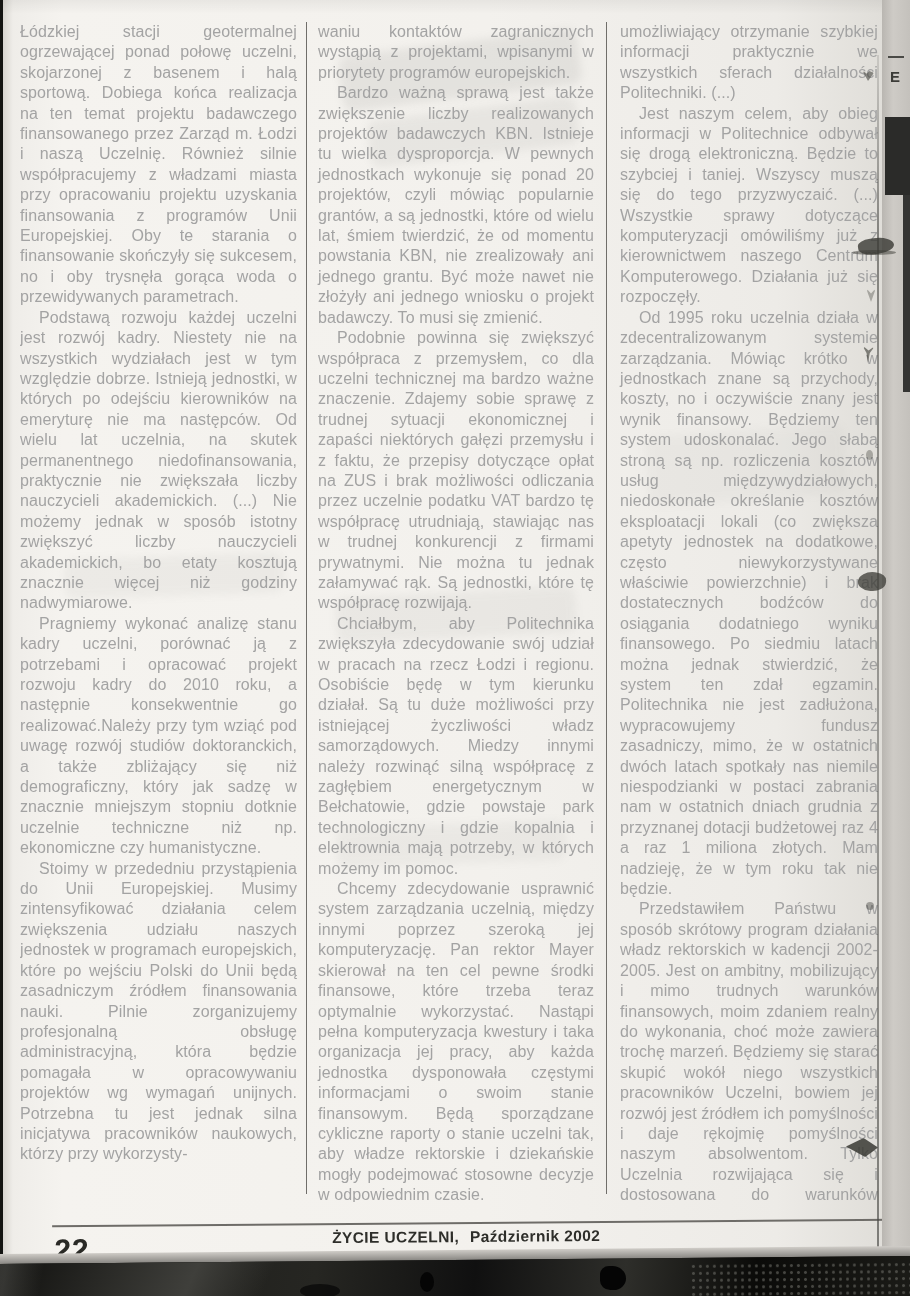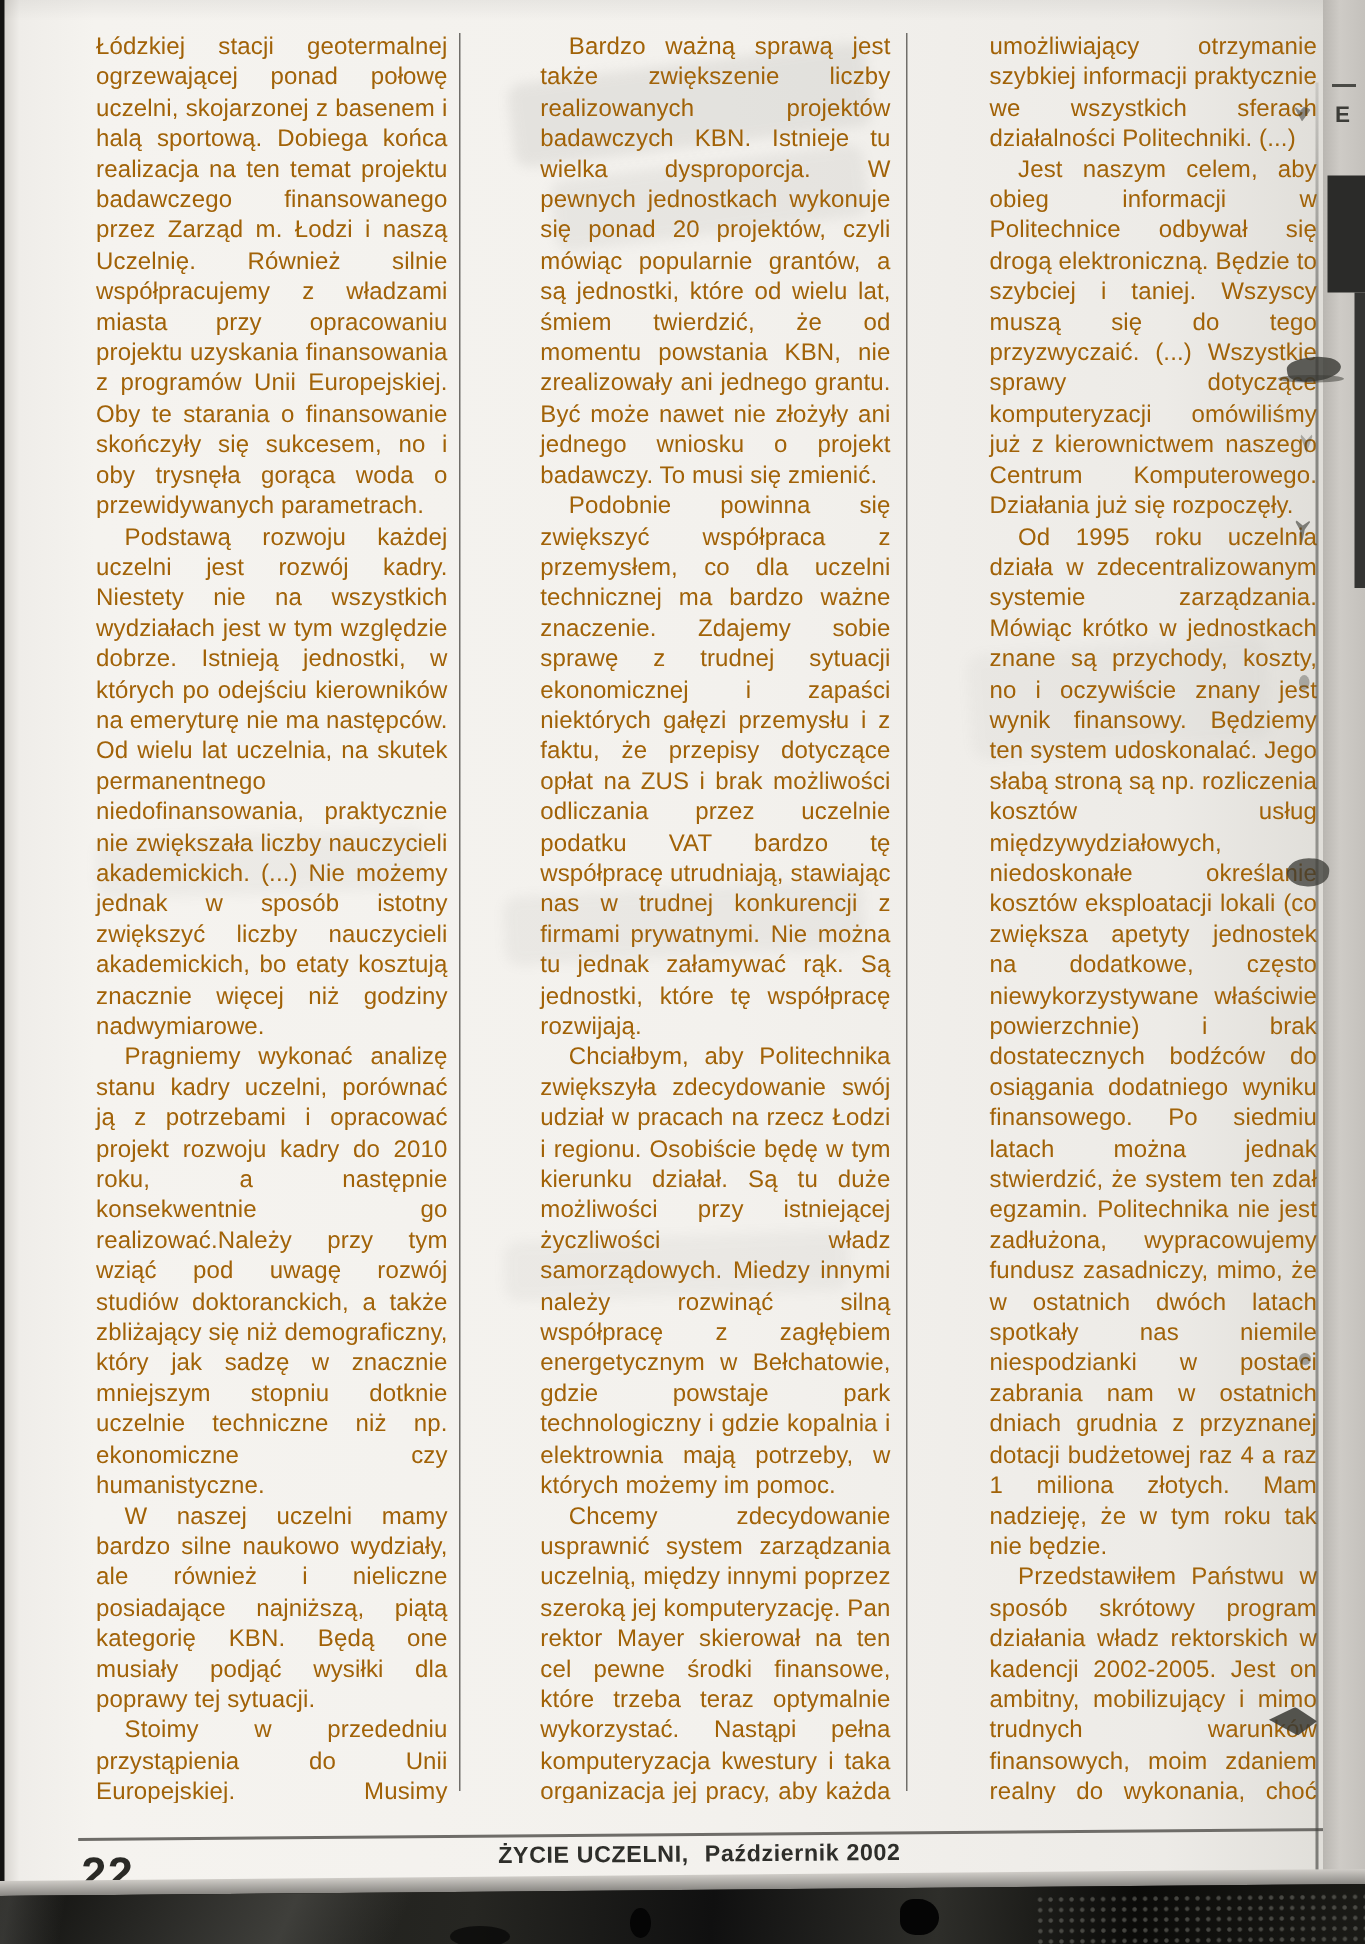--- a/index.html
+++ b/index.html
@@ -47,21 +47,21 @@
   .g2{left:368px;top:108px;width:210px;height:48px;transform:rotate(-7deg);opacity:.11;}
   .g3{left:64px;top:556px;width:220px;height:40px;transform:rotate(-2deg);opacity:.08;}
   .g4{left:336px;top:592px;width:240px;height:46px;transform:rotate(-3deg);opacity:.09;}
   .g5{left:336px;top:824px;width:230px;height:40px;transform:rotate(-2deg);opacity:.08;}
   .g6{left:646px;top:430px;width:200px;height:70px;transform:rotate(-4deg);opacity:.06;}
   
   .columns{
     position:absolute;left:20px;top:22px;width:858px;height:1180px;
     display:flex;overflow:hidden;
   }
-  .col{width:277px;color:#a16207;margin-left:44px;}
+  .col{width:277px;color:#a3a3a3;}
   .col.c2{width:276px;}
   .col.c3{width:258px;}
   .vrule{width:1px;background:#706e6a;margin:0 0;height:1172px;}
   .sp-a{width:9px;}  .sp-b{width:11px;}
   .sp-c{width:12px;} .sp-d{width:13px;}
   .col p{
     margin:0;font-size:16px;line-height:20.4px;text-align:justify;
     letter-spacing:0.1px;
   }
   .col p.indent{text-indent:19px;}
@@ -111,27 +111,27 @@
 <div class="ghost g3"></div>
 <div class="ghost g4"></div>
 <div class="ghost g5"></div>
 <div class="ghost g6"></div>
 
 <div class="columns">
   <div class="col c1">
       <p>Łódzkiej stacji geotermalnej ogrzewającej ponad połowę uczelni, skojarzonej z basenem i halą sportową. Dobiega końca realizacja na ten temat projektu badawczego finansowanego przez Zarząd m. Łodzi i naszą Uczelnię. Również silnie współpracujemy z władzami miasta przy opracowaniu projektu uzyskania finansowania z programów Unii Europejskiej. Oby te starania o finansowanie skończyły się sukcesem, no i oby trysnęła gorąca woda o przewidywanych parametrach.</p>
       <p class="indent">Podstawą rozwoju każdej uczelni jest rozwój kadry. Niestety nie na wszystkich wydziałach jest w tym względzie dobrze. Istnieją jednostki, w których po odejściu kierowników na emeryturę nie ma następców. Od wielu lat uczelnia, na skutek permanentnego niedofinansowania, praktycznie nie zwiększała liczby nauczycieli akademickich. (...) Nie możemy jednak w sposób istotny zwiększyć liczby nauczycieli akademickich, bo etaty kosztują znacznie więcej niż godziny nadwymiarowe.</p>
       <p class="indent">Pragniemy wykonać analizę stanu kadry uczelni, porównać ją z potrzebami i opracować projekt rozwoju kadry do 2010 roku, a następnie konsekwentnie go realizować.Należy przy tym wziąć pod uwagę rozwój studiów doktoranckich, a także zbliżający się niż demograficzny, który jak sadzę w znacznie mniejszym stopniu dotknie uczelnie techniczne niż np. ekonomiczne czy humanistyczne.</p>
-      <p class="indent">W naszej uczelni mamy bardzo silne naukowo wydziały, ale również i nieliczne posiadające najniższą, piątą kategorię KBN. Będą one musiały podjąć wysiłki dla poprawy tej sytuacji.</p>
       <p class="indent">Stoimy w przededniu przystąpienia do Unii Europejskiej. Musimy zintensyfikować działania celem zwiększenia udziału naszych jednostek w programach europejskich, które po wejściu Polski do Unii będą zasadniczym źródłem finansowania nauki. Pilnie zorganizujemy profesjonalną obsługę administracyjną, która będzie pomagała w opracowywaniu projektów wg wymagań unijnych. Potrzebna tu jest jednak silna inicjatywa pracowników naukowych, którzy przy wykorzysty-</p>
     </div>
   <div class="sp-a"></div>
   <div class="vrule"></div>
   <div class="sp-b"></div>
   <div class="col c2">
+      <p>waniu kontaktów zagranicznych wystąpią z projektami, wpisanymi w priorytety programów europejskich.</p>
       <p class="indent">Bardzo ważną sprawą jest także zwiększenie liczby realizowanych projektów badawczych KBN. Istnieje tu wielka dysproporcja. W pewnych jednostkach wykonuje się ponad 20 projektów, czyli mówiąc popularnie grantów, a są jednostki, które od wielu lat, śmiem twierdzić, że od momentu powstania KBN, nie zrealizowały ani jednego grantu. Być może nawet nie złożyły ani jednego wniosku o projekt badawczy. To musi się zmienić.</p>
       <p class="indent">Podobnie powinna się zwiększyć współpraca z przemysłem, co dla uczelni technicznej ma bardzo ważne znaczenie. Zdajemy sobie sprawę z trudnej sytuacji ekonomicznej i zapaści niektórych gałęzi przemysłu i z faktu, że przepisy dotyczące opłat na ZUS i brak możliwości odliczania przez uczelnie podatku VAT bardzo tę współpracę utrudniają, stawiając nas w trudnej konkurencji z firmami prywatnymi. Nie można tu jednak załamywać rąk. Są jednostki, które tę współpracę rozwijają.</p>
       <p class="indent">Chciałbym, aby Politechnika zwiększyła zdecydowanie swój udział w pracach na rzecz Łodzi i regionu. Osobiście będę w tym kierunku działał. Są tu duże możliwości przy istniejącej życzliwości władz samorządowych. Miedzy innymi należy rozwinąć silną współpracę z zagłębiem energetycznym w Bełchatowie, gdzie powstaje park technologiczny i gdzie kopalnia i elektrownia mają potrzeby, w których możemy im pomoc.</p>
       <p class="indent">Chcemy zdecydowanie usprawnić system zarządzania uczelnią, między innymi poprzez szeroką jej komputeryzację. Pan rektor Mayer skierował na ten cel pewne środki finansowe, które trzeba teraz optymalnie wykorzystać. Nastąpi pełna komputeryzacja kwestury i taka organizacja jej pracy, aby każda jednostka dysponowała częstymi informacjami o swoim stanie finansowym. Będą sporządzane cykliczne raporty o stanie uczelni tak, aby władze rektorskie i dziekańskie mogły podejmować stosowne decyzje w odpowiednim czasie.</p>
     </div>
   <div class="sp-c"></div>
   <div class="vrule"></div>
   <div class="sp-d"></div>
   <div class="col c3">
       <p>umożliwiający otrzymanie szybkiej informacji praktycznie we wszystkich sferach działalności Politechniki. (...)</p>

